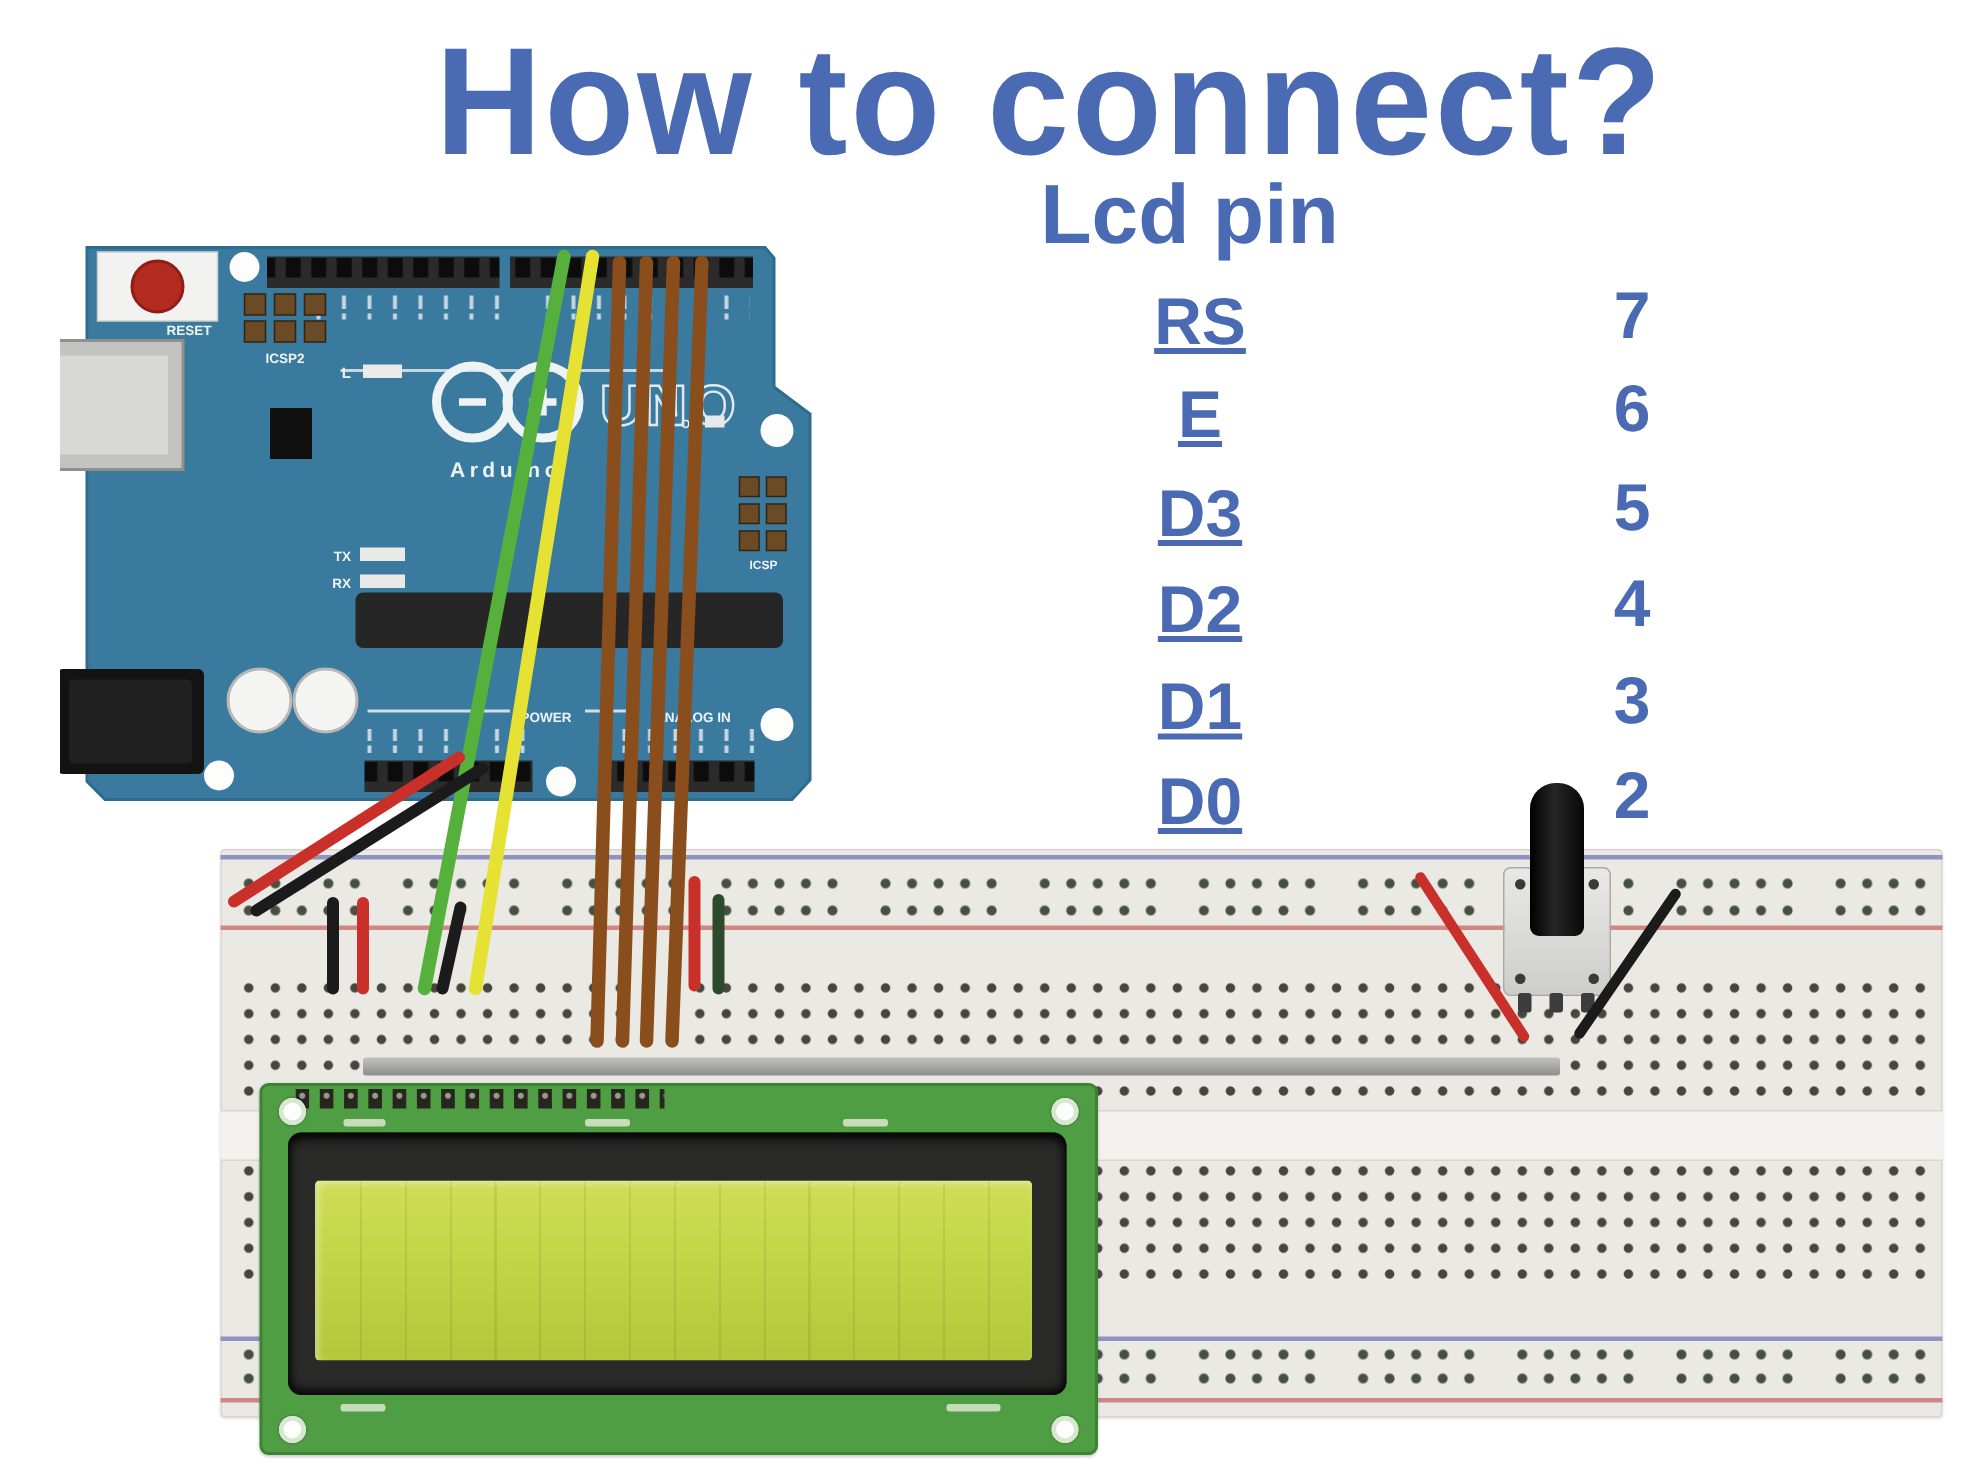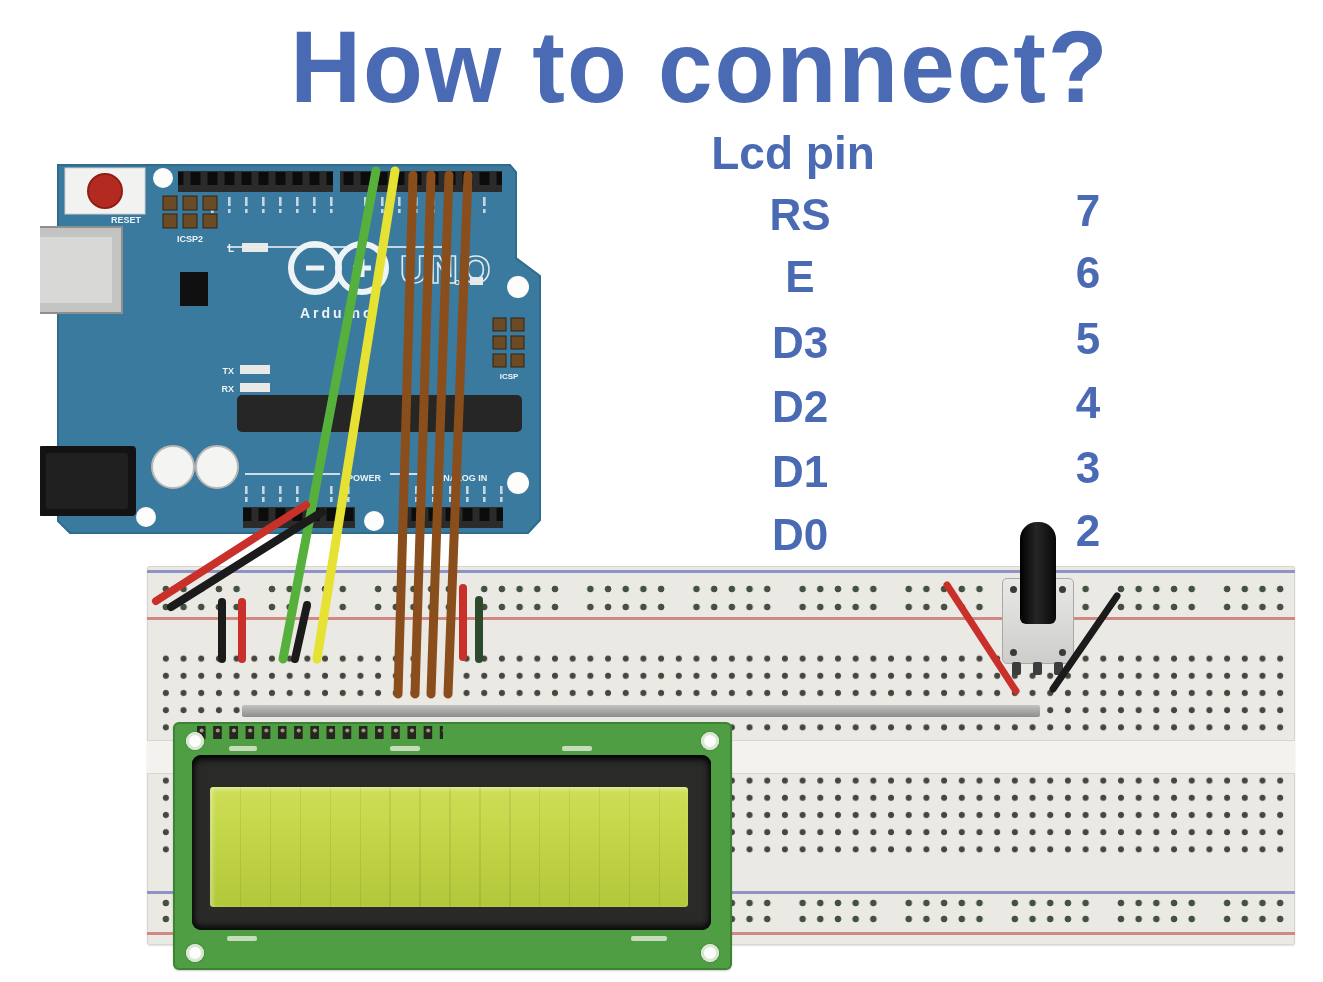--- a/index.html
+++ b/index.html
@@ -8,27 +8,27 @@
     font-family:"Liberation Sans",sans-serif;
   }
   
   .title{
     position:absolute;left:160px;top:18px;width:1080px;text-align:center;
     font-size:98px;font-weight:800;letter-spacing:2px;
     color:var(--c-title_blue,#4a6ab4);z-index:10;line-height:1;
     transform:scaleY(1.04);
   }
   .tbl-header{
-    position:absolute;top:126px;font-size:46px;font-weight:800;
+    position:absolute;top:110px;font-size:56px;font-weight:800;
     color:var(--c-title_blue,#4a6ab4);transform:translateX(-50%);z-index:10;white-space:nowrap;
   }
   .tbl-row{position:absolute;left:0;width:1323px;z-index:10;}
   .tbl-lcd{
     position:absolute;left:800px;transform:translateX(-50%);
-    font-size:44px;font-weight:800;color:var(--c-title_blue,#4a6ab4);
+    font-size:44px;font-weight:800;color:var(--c-title_blue,#4a6ab4);text-decoration:underline;
   }
   .tbl-num{
     position:absolute;left:1088px;transform:translateX(-50%);top:-4px;
     font-size:44px;font-weight:800;color:var(--c-title_blue,#4a6ab4);
   }
   
   .breadboard{
     position:absolute;left:147px;top:566px;width:1148px;height:379px;
     background:var(--c-breadboard_bg,#ebe9e4);border-radius:3px;z-index:1;
     box-shadow:inset 0 0 0 1px #d8d5cf, 0 1px 2px rgba(0,0,0,.12);

